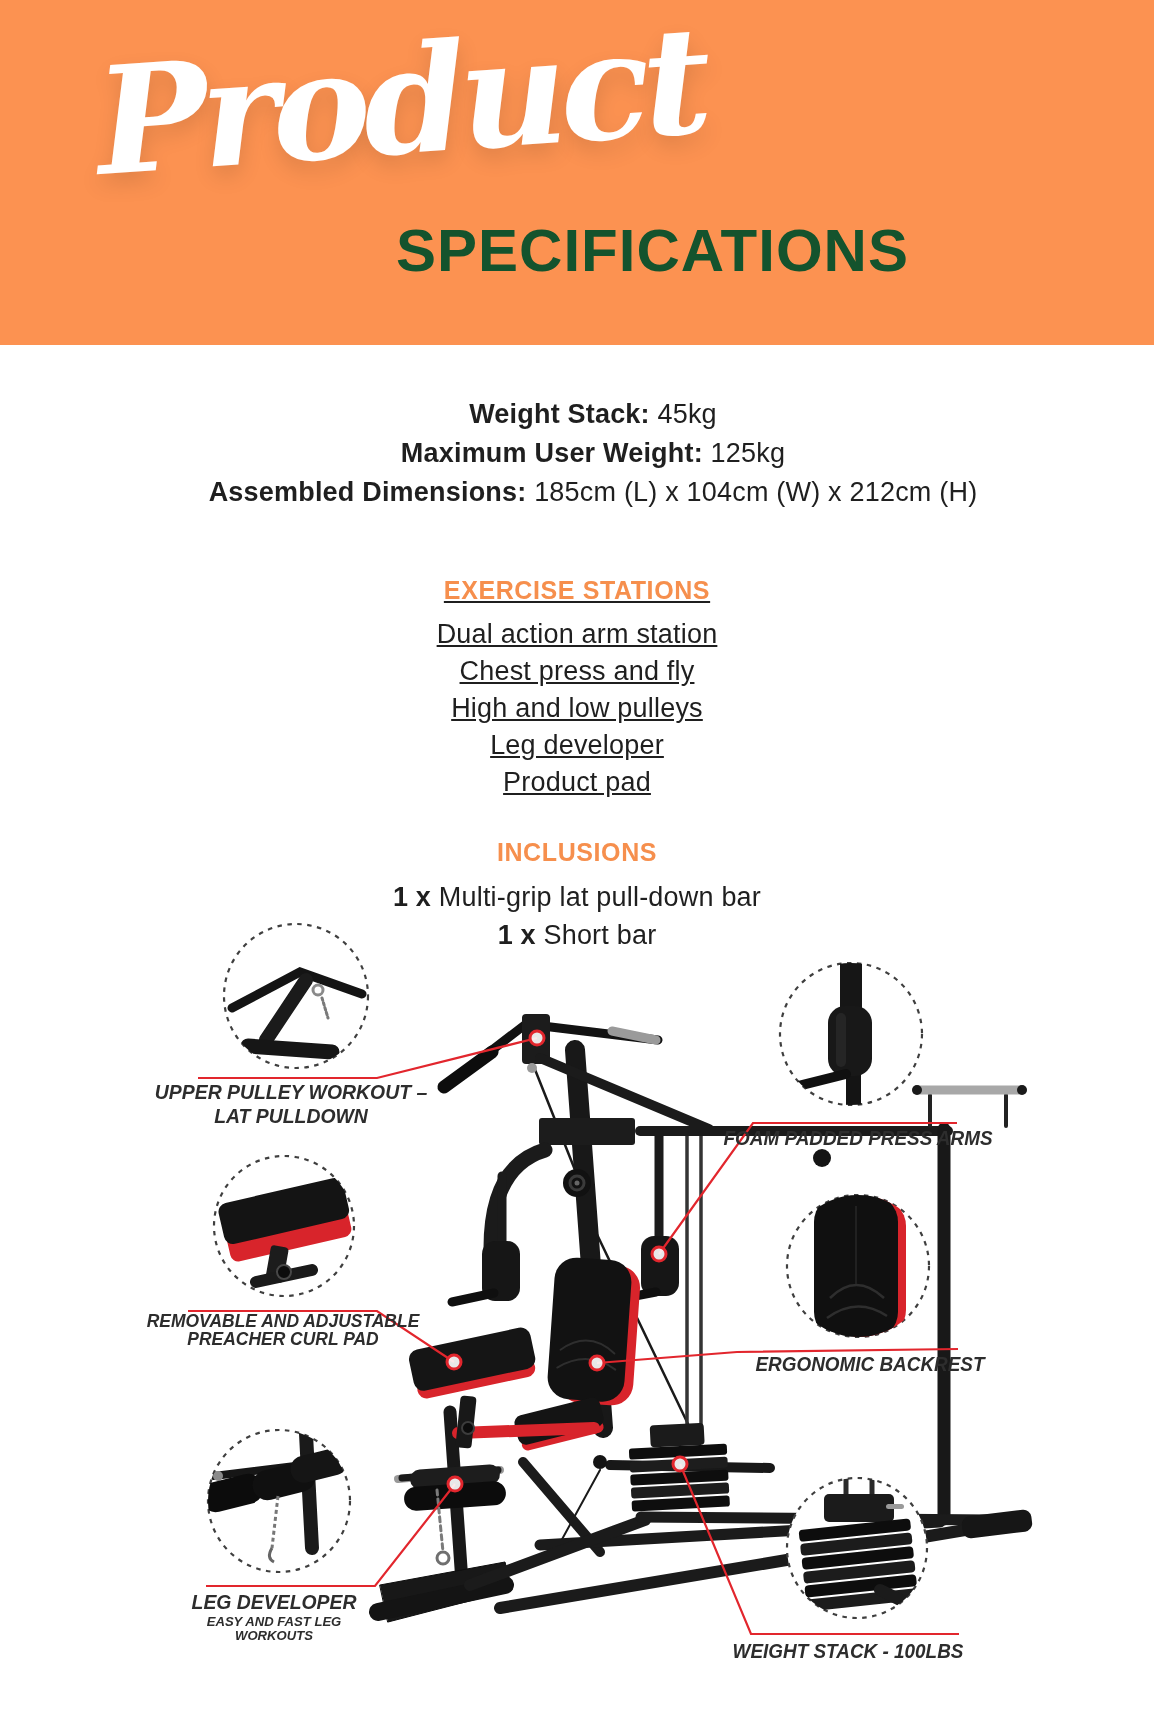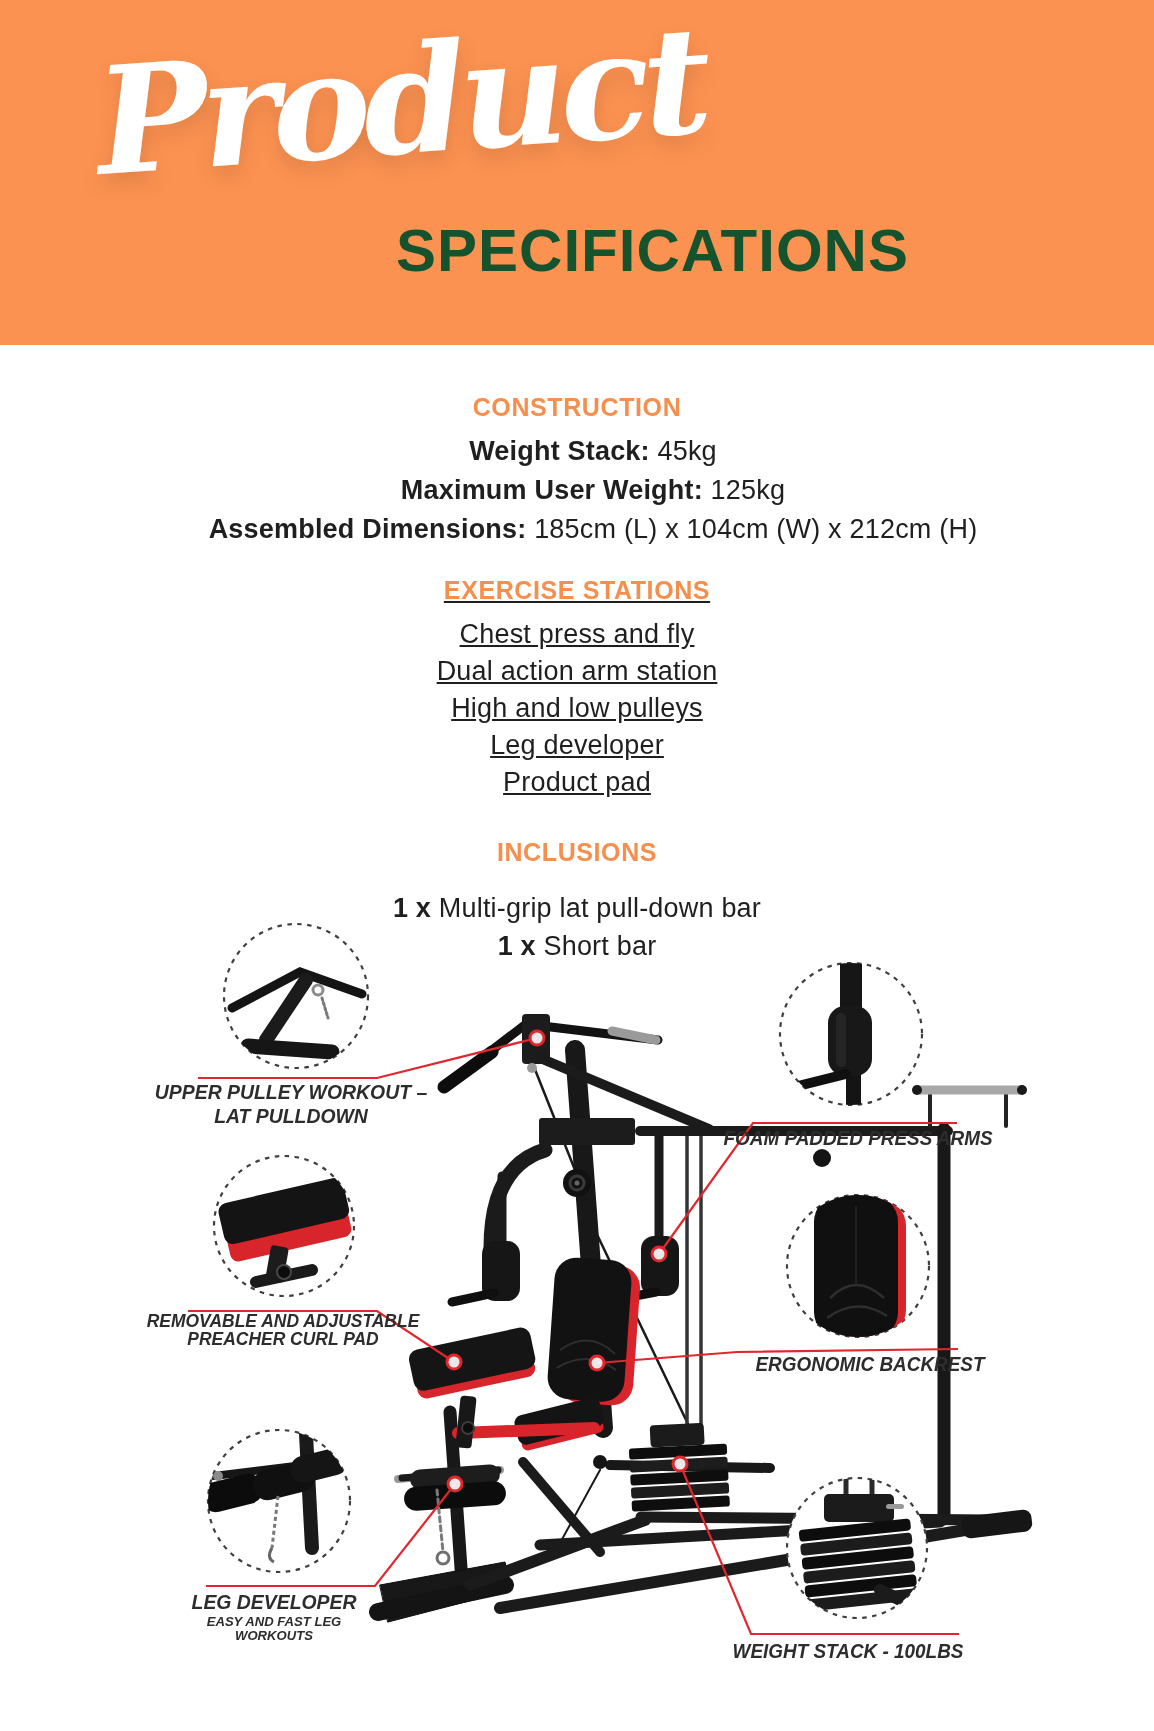--- a/index.html
+++ b/index.html
@@ -17,21 +17,21 @@
   .sec{position:absolute;left:0;width:1154px;text-align:center;}
   .sec h2{margin:0;font-size:25px;line-height:25px;font-weight:700;color:#F68F4D;letter-spacing:.6px;}
   .sec p{margin:0;font-size:27px;font-weight:400;color:#1f1f1f;letter-spacing:.2px;}
   #sec-construction{top:395px;}
   #sec-construction h2{margin-bottom:12px;}
   #sec-construction p{line-height:39px;margin-left:32px;}
   #sec-exercise{top:578px;text-decoration:underline;}
   #sec-exercise h2{margin-bottom:13px;}
   #sec-exercise p{line-height:37px;}
   #sec-inclusions{top:840px;}
-  #sec-inclusions h2{margin-bottom:24px;}
+  #sec-inclusions h2{margin-bottom:13px;}
   #sec-inclusions p{line-height:38px;}
   .b{font-weight:700;}
   
   .illu{position:absolute;left:0;top:845px;width:1154px;height:886px;}
   
   .lbl{position:absolute;transform:translateX(-50%) scaleX(.97);transform-origin:center top;
        font-style:italic;font-weight:700;color:#2D2D2D;text-align:center;white-space:nowrap;}
   #lbl-upper{left:291px;top:1080px;font-size:20px;line-height:24px;}
   #lbl-preacher{left:283px;top:1312px;font-size:18px;line-height:18px;}
   #lbl-legdev{left:274px;top:1592px;font-size:20px;line-height:20px;}
@@ -45,30 +45,29 @@
 <body>
 
 <div class="page">
 
   <header class="banner">
     <div class="script-word">Product</div>
     <div class="spec-title">SPECIFICATIONS</div>
   </header>
 
   <section class="sec" id="sec-construction">
-    <h2>CONSTRUCTION</h2>
     <p><span class="b">Weight Stack:</span><span> 45kg</span></p>
     <p><span class="b">Maximum User Weight:</span><span> 125kg</span></p>
     <p><span class="b">Assembled Dimensions:</span><span> 185cm (L) x 104cm (W) x 212cm (H)</span></p>
   </section>
 
   <section class="sec" id="sec-exercise">
     <h2>EXERCISE STATIONS</h2>
+    <p>Dual action arm station</p>
     <p>Chest press and fly</p>
-    <p>Dual action arm station</p>
     <p>High and low pulleys</p>
     <p>Leg developer</p>
     <p>Product pad</p>
   </section>
 
   <section class="sec" id="sec-inclusions">
     <h2>INCLUSIONS</h2>
     <p><span class="b">1 x</span><span> Multi-grip lat pull-down bar</span></p>
     <p><span class="b">1 x</span><span> Short bar</span></p>
   </section>

